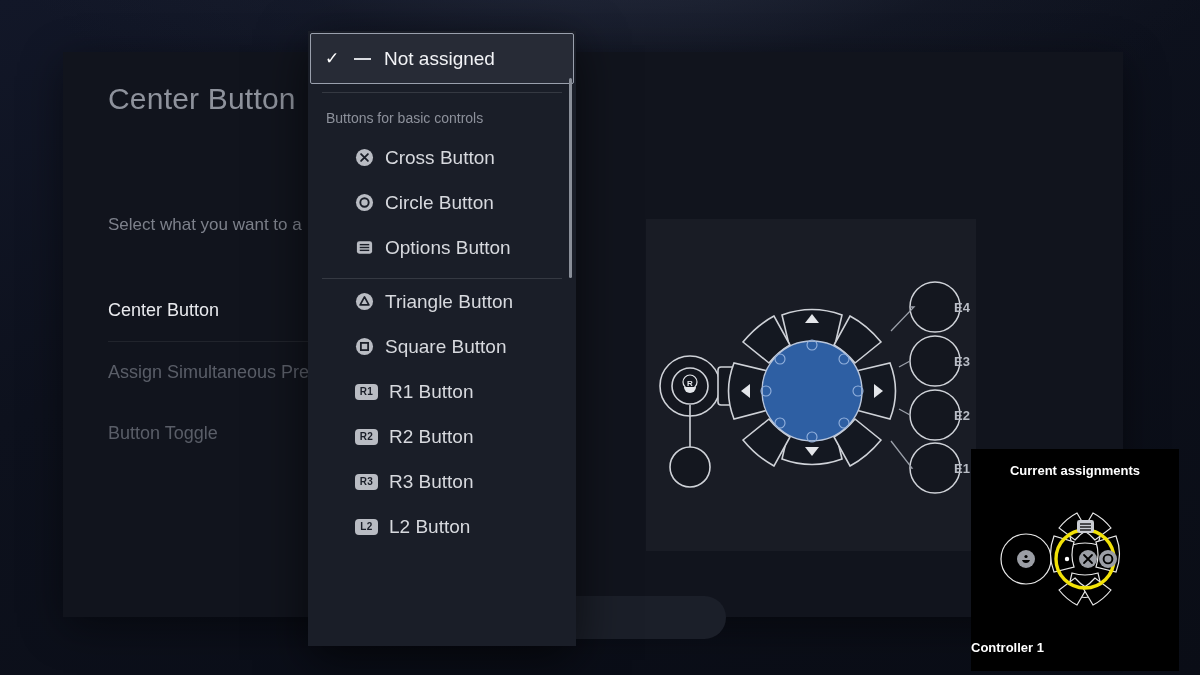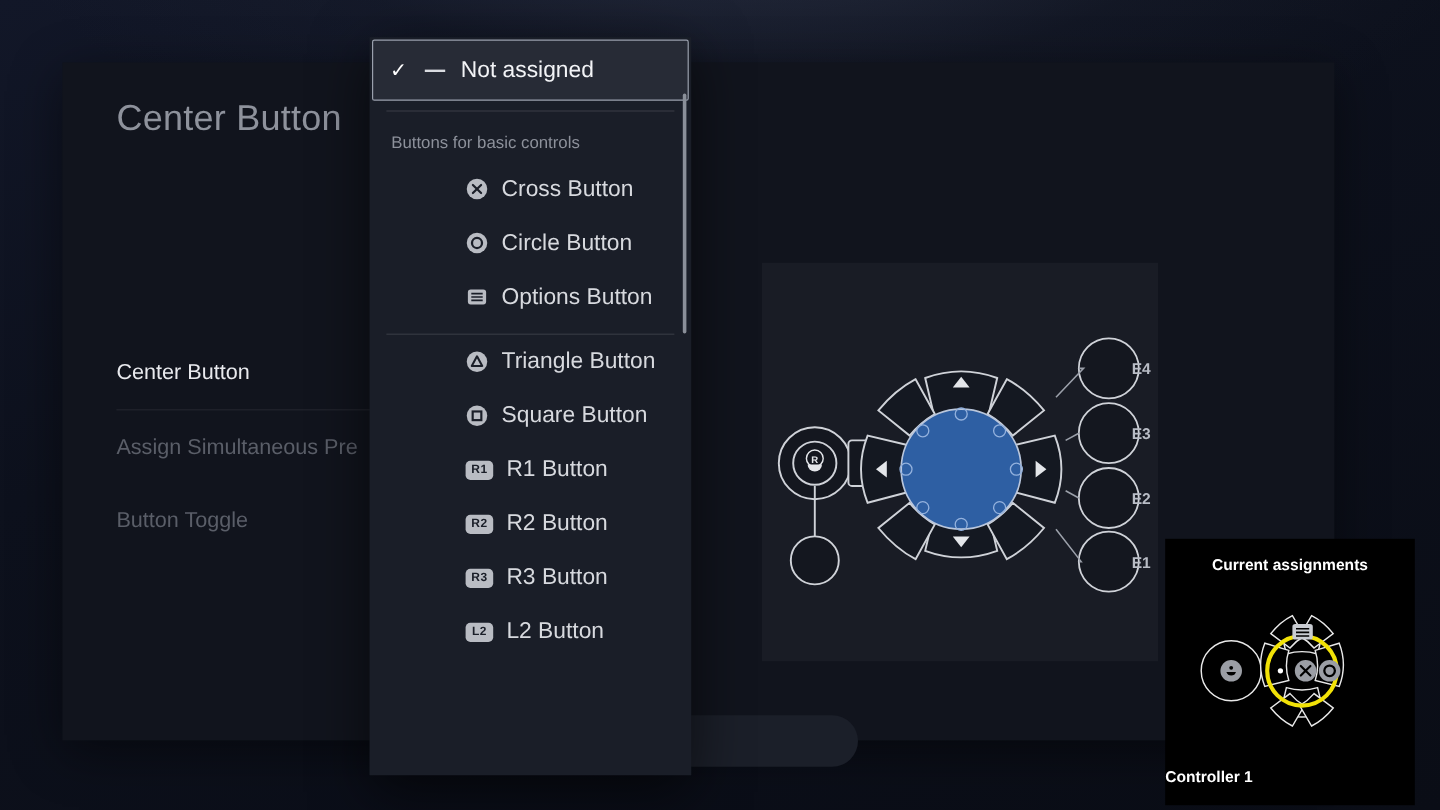--- a/index.html
+++ b/index.html
@@ -13,21 +13,21 @@
     position: relative;
     width: 1200px; height: 675px;
     background:
       radial-gradient(900px 420px at 52% -18%, rgba(88,98,125,0.42) 0%, rgba(40,46,62,0.18) 45%, rgba(0,0,0,0) 72%),
       linear-gradient(160deg, #121728 0%, #0d111d 38%, #0a0d16 100%);
     overflow: hidden;
   }
   
   #main-panel {
     position: absolute;
-    left: 52px; top: 52px;
+    left: 63px; top: 52px;
     width: 1060px; height: 565px;
     background: #11141d;
     box-shadow: 0 10px 40px rgba(0,0,0,0.45);
   }
   #page-title {
     position: absolute; left: 45px; top: 30px;
     font-size: 30px; font-weight: 400;
     color: #8e929c; letter-spacing: 0.2px;
     white-space: nowrap;
   }
@@ -105,21 +105,20 @@
   .dd-group-title {
     font-size: 14px; color: #8d919b;
     padding: 17px 0 9px 18px;
   }
   .dd-item {
     height: 45px;
     display: flex; align-items: center;
     padding-left: 47px;
     font-size: 19px; color: #d7d9de;
     white-space: nowrap;
-    margin-left: 33px;
   }
   .dd-item .ico { margin-right: 11px; display: flex; align-items: center; }
   .dd-item .lbl { line-height: 1; }
   .badge {
     display: inline-flex; align-items: center; justify-content: center;
     min-width: 23px; height: 16px;
     border-radius: 4px;
     background: #b9bcc3;
     color: #1a1e28;
     font-size: 10px; font-weight: 700;
@@ -154,20 +153,21 @@
   }
 </style>
 </head>
 <body>
 
 <div id="screen">
 
   <div id="main-panel">
 
     <div id="page-title">Center Button</div>
+    <div id="subtitle">Select what you want to a</div>
 
     <div id="option-list">
       <div class="opt-row selected">
         <span>Center Button</span>
       </div>
       <div class="opt-divider"></div>
       <div class="opt-row dim">
         <span>Assign Simultaneous Pre</span>
       </div>
       <div class="opt-row dim">

